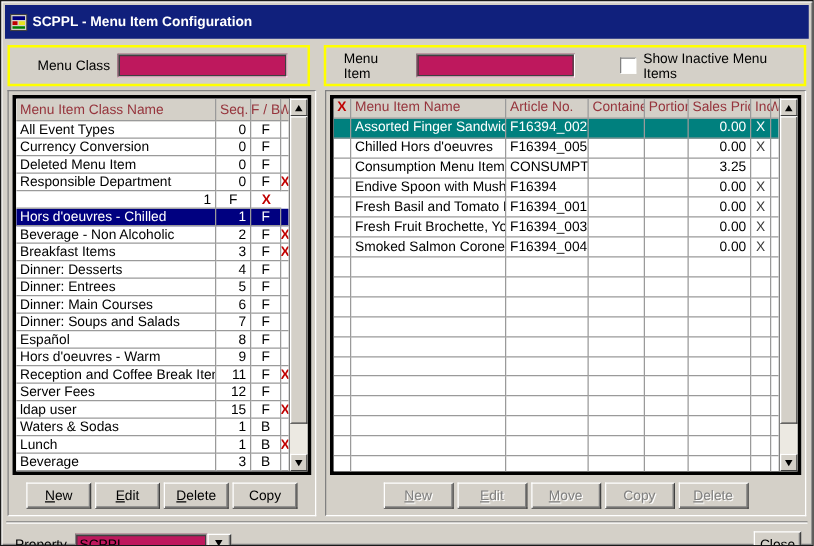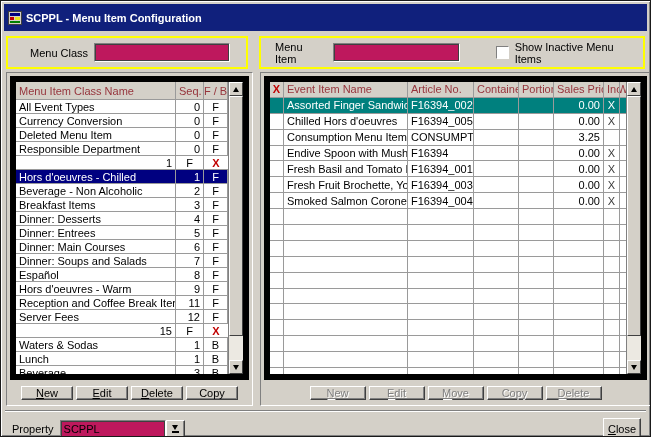--- a/index.html
+++ b/index.html
@@ -23,21 +23,21 @@
     outline:1px solid #404040; outline-offset:-2px; height:19px; font:inherit; padding:0 3px; }
   .fld-menuclass { width:136px; }
   .fld-menuitem { width:127px; }
   .checkbox { width:13px; height:13px; background:#fff; border:1px solid;
     border-color:#808080 #fff #fff #808080; margin-left:30px; display:inline-block; }
   
   .main { display:flex; gap:7px; margin:0 2px; }
   .panel { border:1px solid; border-color:#808080 #fff #fff #808080; padding:3px 3px 5px 3px; }
   .panel-left { width:247px; }
   .panel-right { flex:1; }
-  .grid-area { display:flex; height:304px; border:6px solid #000000; background:#fff;justify-content:space-between; }
+  .grid-area { display:flex; height:304px; border:3px solid #000000; background:#fff;justify-content:space-between; }
   .grid { flex:1; overflow:hidden; background:#fff; }
   .tr { display:grid; }
   .lgrid .tr { grid-template-columns:160px 28px 24px 1fr; height:14px; }
   .lgrid .th-row, .rgrid .th-row { height:18px; background:#d4d0c8; }
   .rgrid .tr { grid-template-columns:14px 124px 66px 45px 35px 50px 16px 1fr; height:15.9px; }
   .td { border-right:1px solid #9a9a9a; border-bottom:1px solid #9a9a9a;
     padding:0 3px; white-space:nowrap; overflow:hidden; display:flex; align-items:center; }
   .td:last-child { border-right:none; }
   .th { color:#96343c; }
   .num { justify-content:flex-end; }
@@ -54,21 +54,21 @@
     border-color:#fff #404040 #404040 #fff; display:flex; align-items:center; justify-content:center; }
   .sb-track { flex:1; position:relative; }
   .sb-thumb { position:absolute; top:0; left:0; right:0; height:91%; background:#d4d0c8;
     border:1px solid; border-color:#fff #404040 #404040 #fff; }
   .tri-up { width:0; height:0; border-left:3px solid transparent; border-right:3px solid transparent;
     border-bottom:5px solid #000; }
   .tri-down { width:0; height:0; border-left:3px solid transparent; border-right:3px solid transparent;
     border-top:5px solid #000; }
   
   .btnrow { display:flex; gap:3px; justify-content:center; margin-top:6px; }
-  .btn { font:inherit; height:14px; background:#d4d0c8; color:#000;
+  .btn { font:inherit; height:21px; background:#d4d0c8; color:#000;
     border:1px solid; border-color:#fff #404040 #404040 #fff;
     box-shadow: inset -1px -1px 0 #808080; cursor:default; }
   .btnrow .btn { width:52px; }
   .panel-right .btnrow .btn { width:56px; }
   .btn:disabled { color:#808080; text-shadow:1px 1px 0 #fff; }
   
   .hsep { margin:4px 1px 0 1px; border-top:1px solid #808080; border-bottom:1px solid #fff; }
   .bottombar { display:flex; align-items:center; padding:6px 6px 0 8px; }
   .combo { display:flex; margin-left:6px; }
   .combo .field { width:106px; }
@@ -211,20 +211,21 @@
                 <div class="td ctr">F</div>
                 <div class="td ctr xmark">X</div>
               </div>
               <div class="tr">
                 <div class="td ">Server Fees</div>
                 <div class="td num">12</div>
                 <div class="td ctr">F</div>
                 <div class="td ctr xmark"></div>
               </div>
               <div class="tr">
+                <div class="td ">ldap user</div>
                 <div class="td num">15</div>
                 <div class="td ctr">F</div>
                 <div class="td ctr xmark">X</div>
               </div>
               <div class="tr">
                 <div class="td ">Waters &amp; Sodas</div>
                 <div class="td num">1</div>
                 <div class="td ctr">B</div>
                 <div class="td ctr xmark"></div>
               </div>
@@ -260,21 +261,21 @@
           <button class="btn"><u>D</u>elete</button>
           <button class="btn">Copy</button>
         </div>
     </div>
 
     <div class="panel panel-right">
       <div class="grid-area">
         <div class="grid rgrid">
           <div class="tr th-row">
             <div class="td th xmark ctr">X</div>
-            <div class="td th">Event Item Name</div>
+            <div class="td th">Menu Item Name</div>
             <div class="td th">Article No.</div>
             <div class="td th">Container</div>
             <div class="td th">Portion</div>
             <div class="td th">Sales Price</div>
             <div class="td th">Inc</div>
             <div class="td th ctr">W</div>
           </div>
           <div id="right-body">
               <div class="tr sel">
                 <div class="td ctr"></div>

